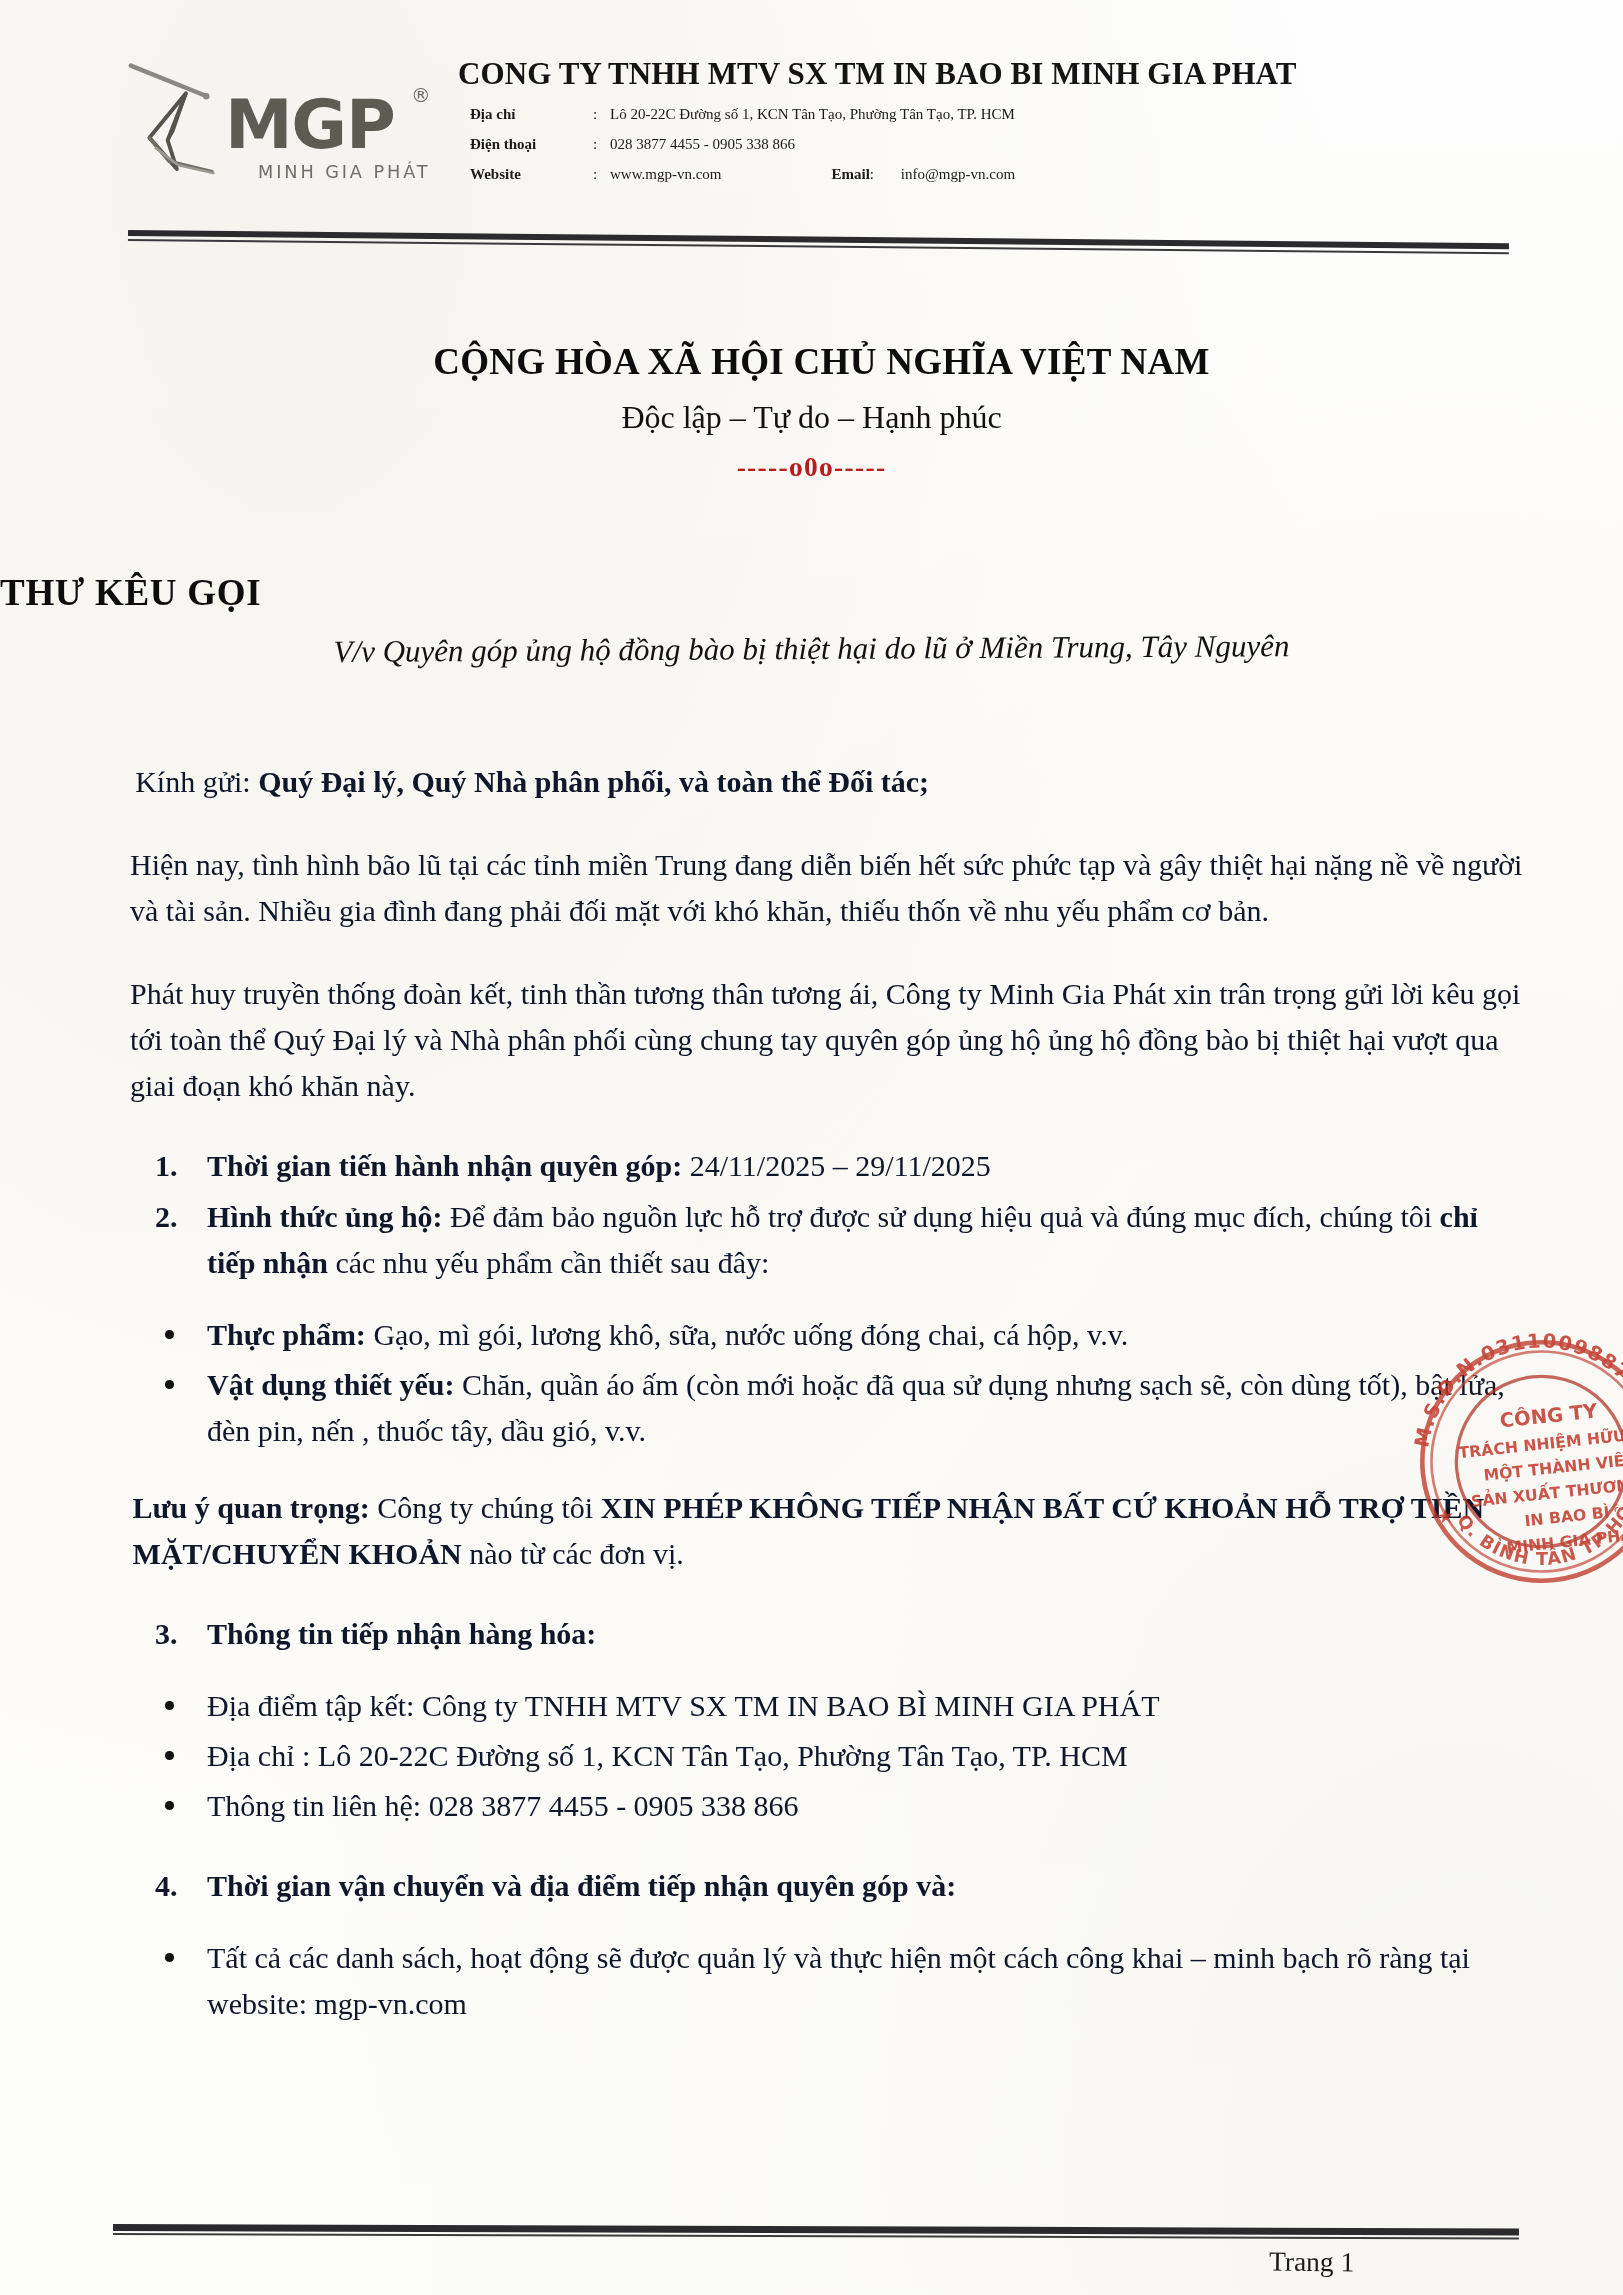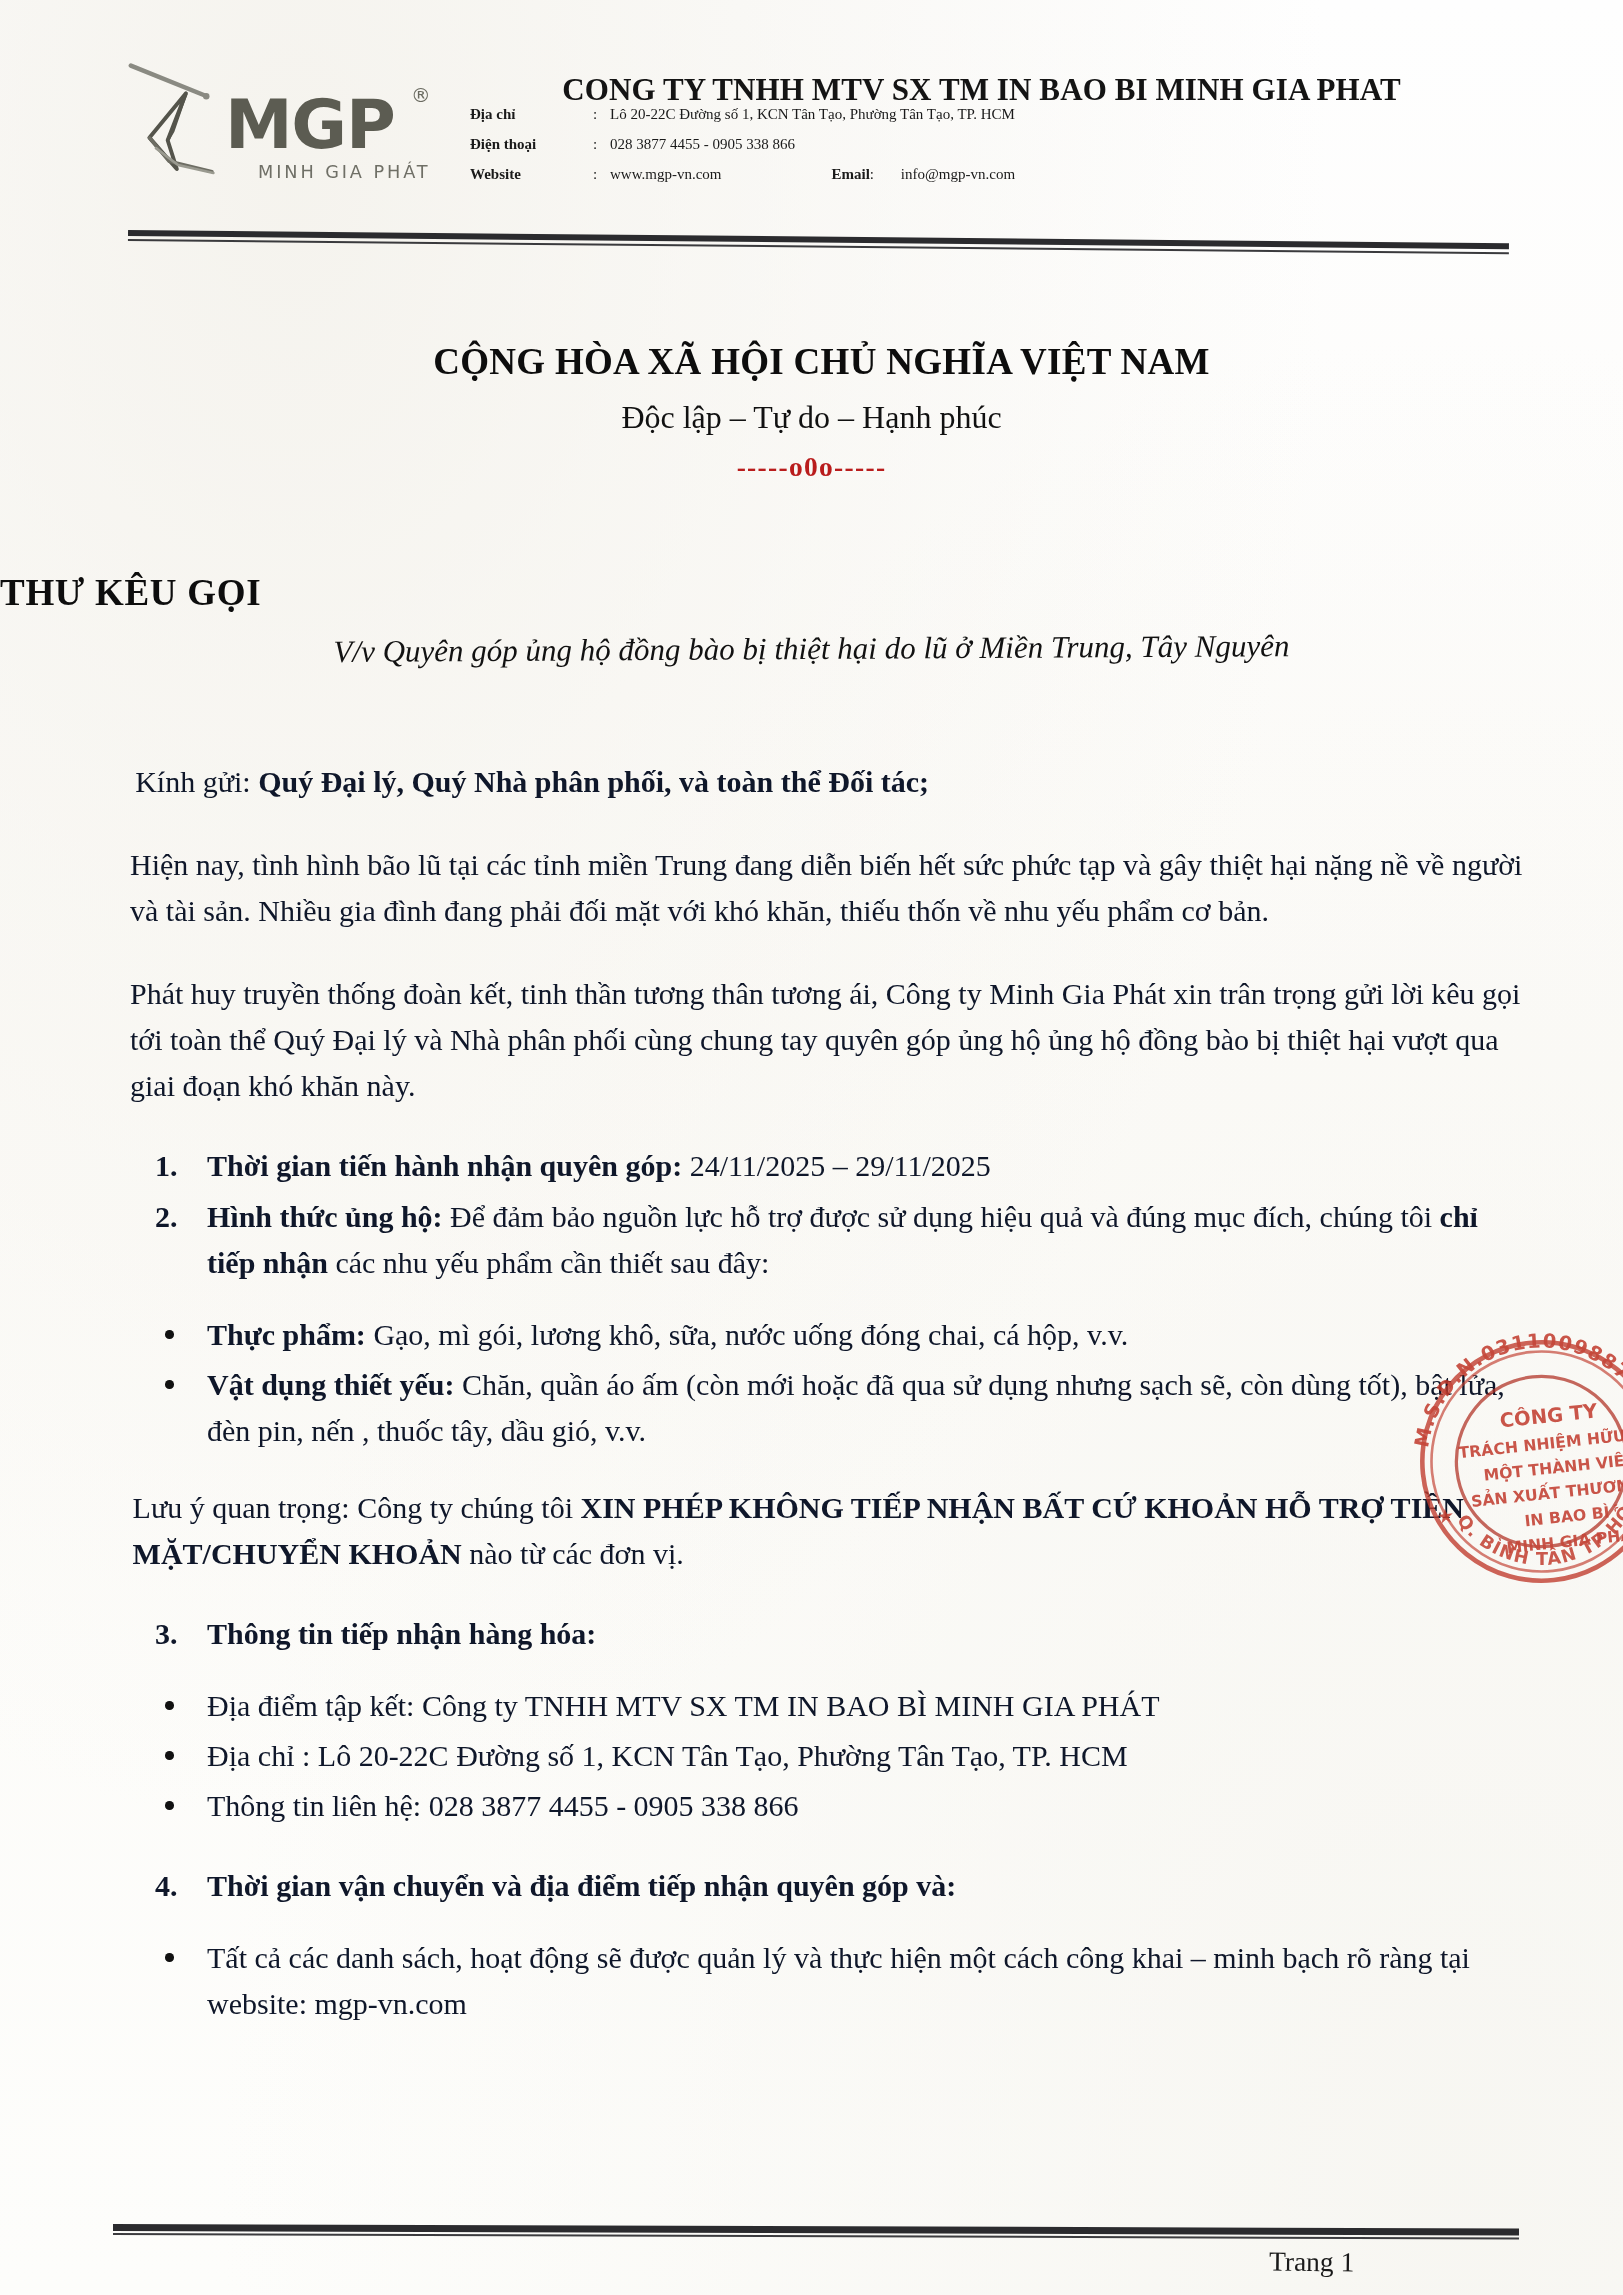--- a/index.html
+++ b/index.html
@@ -86,28 +86,27 @@
     letter-spacing: 2.9px;
     color: #6f6f66;
     white-space: nowrap;
   }
 
   .company-name {
     position: absolute;
     left: 458px;
     top: 56px;
     width: 1047px;
-    text-align: center;
+    text-align: left;
     font-family: "Liberation Serif", serif;
     font-weight: 700;
     font-size: 31px;
     letter-spacing: 0.1px;
     color: #141414;
     white-space: nowrap;
-    margin-top: 16px;
   }
 
   .contact-lines {
     position: absolute;
     left: 470px;
     top: 99px;
     font-size: 15px;
     line-height: 30px;
     color: #1a1a1a;
   }
@@ -248,21 +247,21 @@
     height: 8.5px;
     background: #111;
     border-radius: 50%;
   }
   .bullets > li .lead { font-weight: 700; }
 
   .notice {
     margin: 31px 0 0 0;
     padding-left: 2.6px;
   }
-  .notice .lead { font-weight: 400; margin-top: 30px; }
+  .notice .lead { font-weight: 700; margin-top: 30px; }
   .notice .shout { font-weight: 700; }
 
   
   .stamp {
     position: absolute;
     left: 1404px;
     top: 1324px;
     width: 275px;
     height: 275px;
     pointer-events: none;

